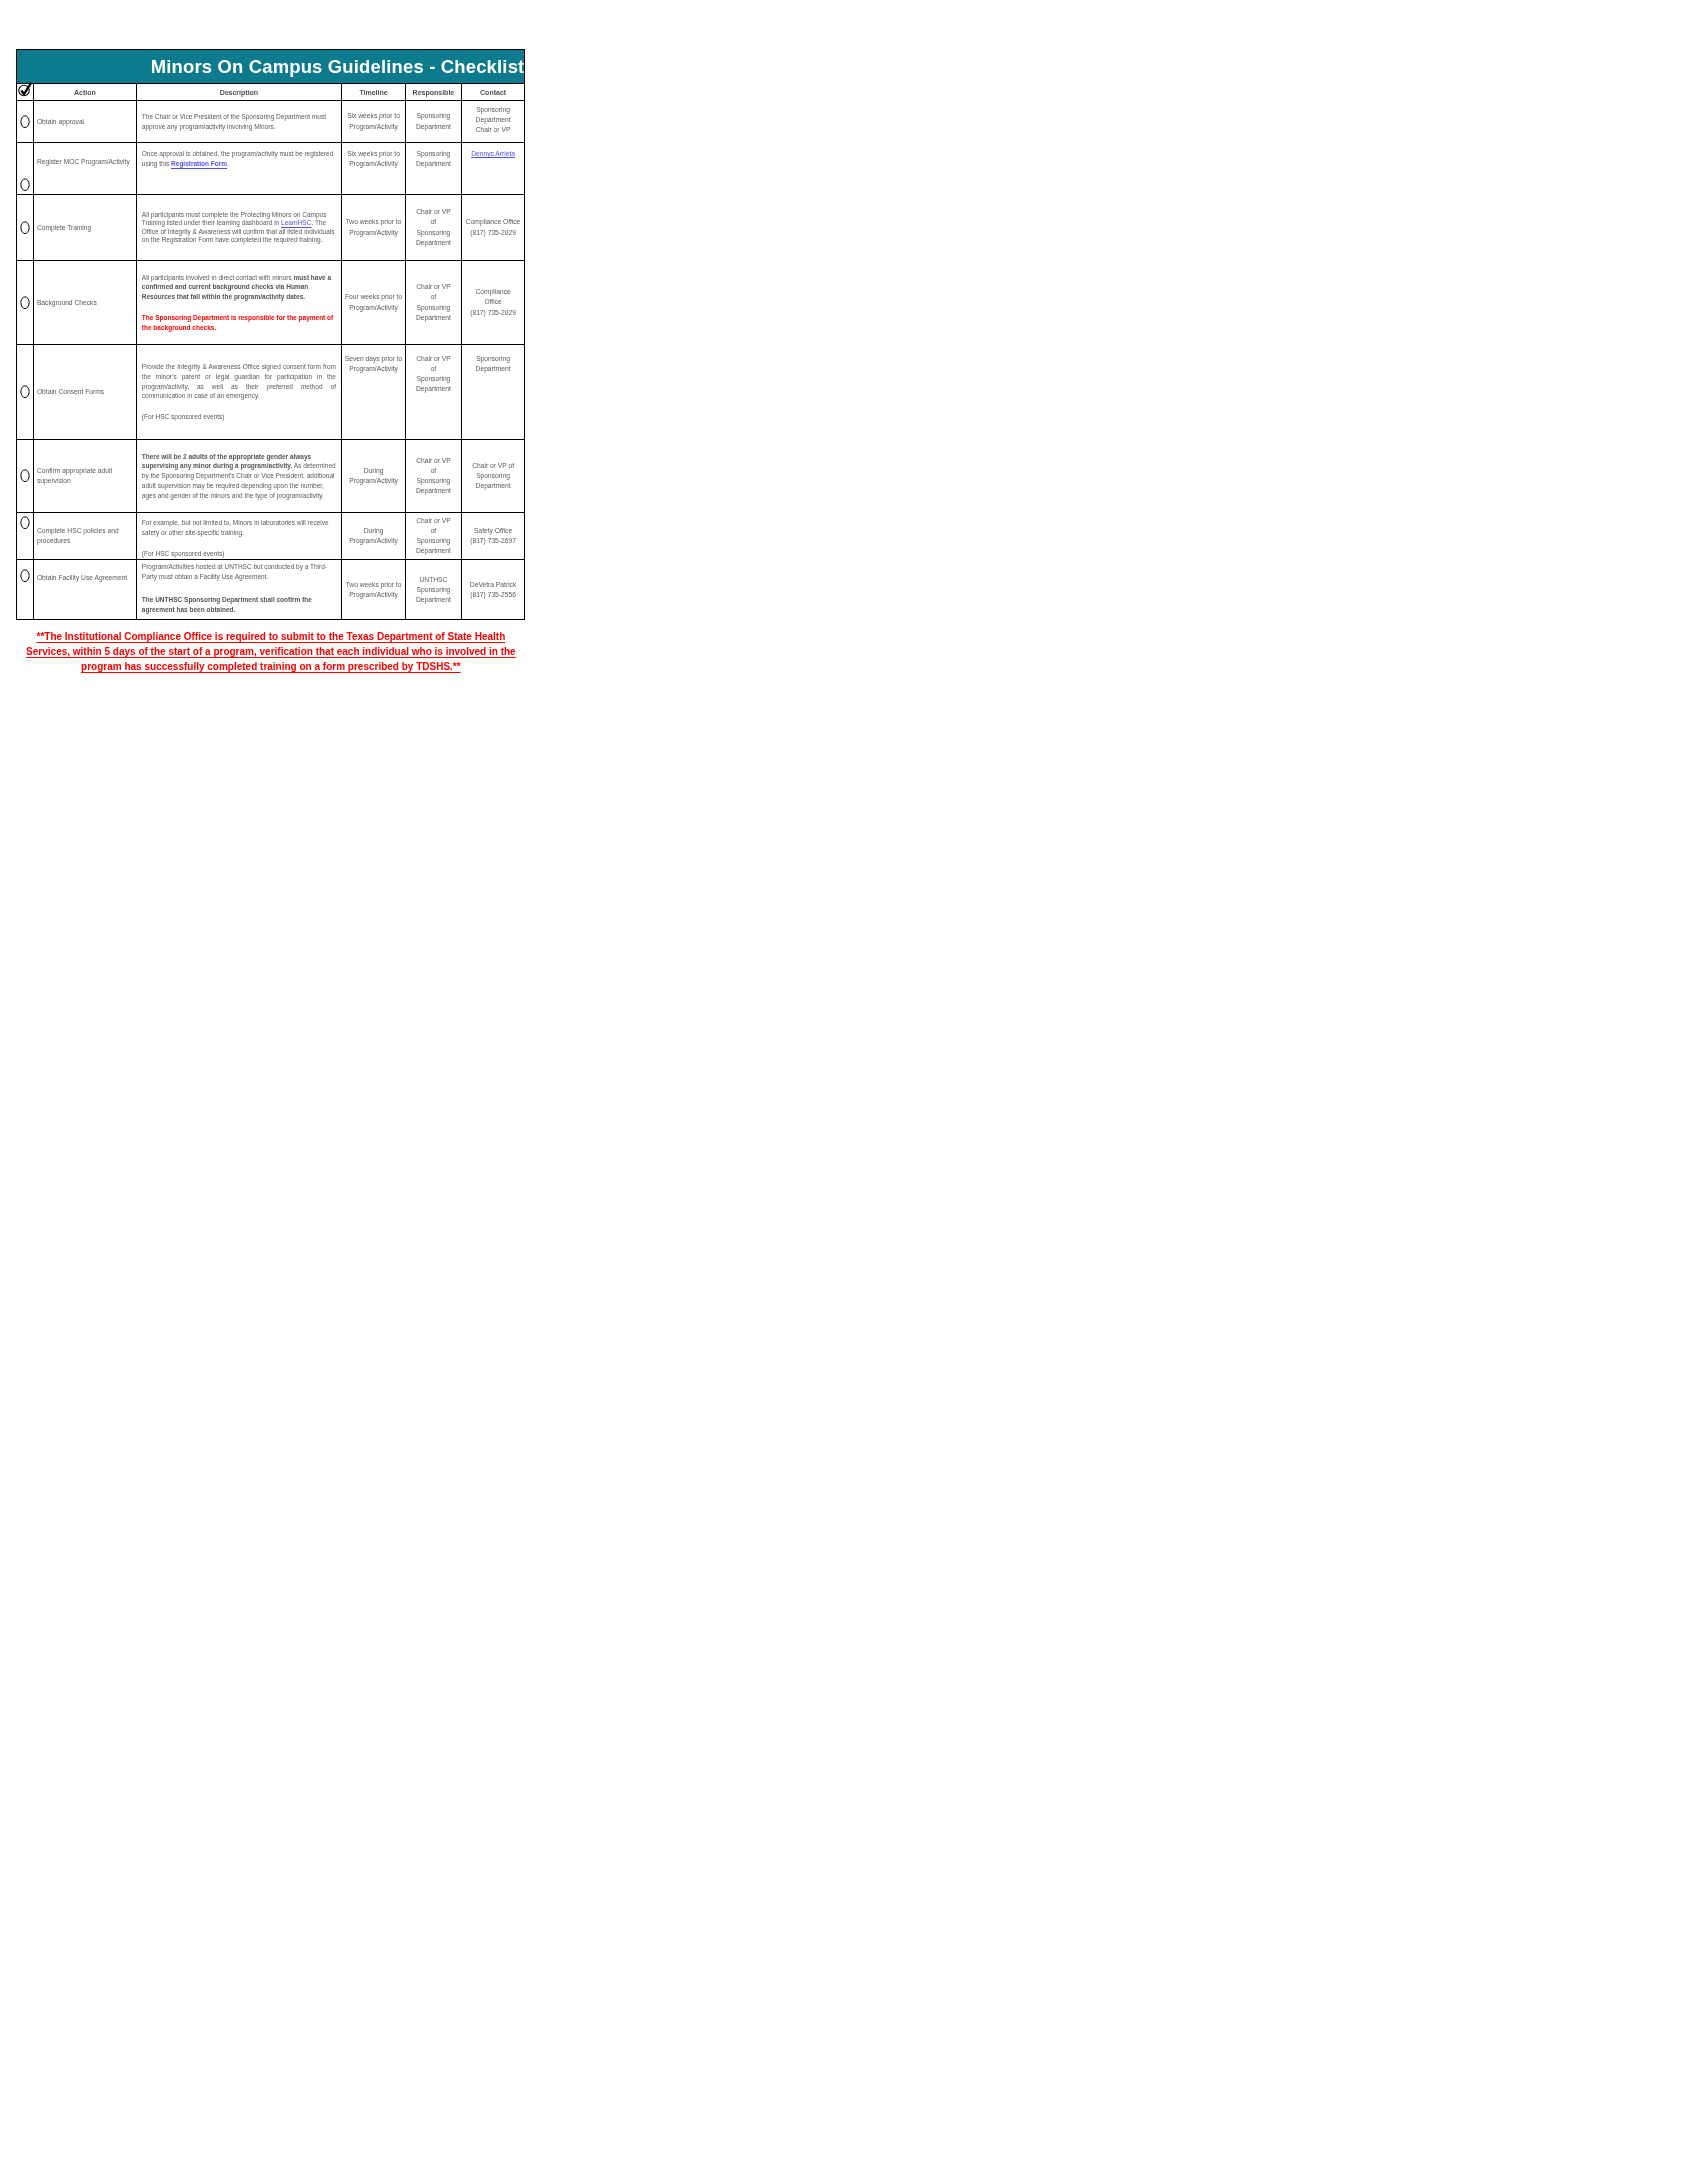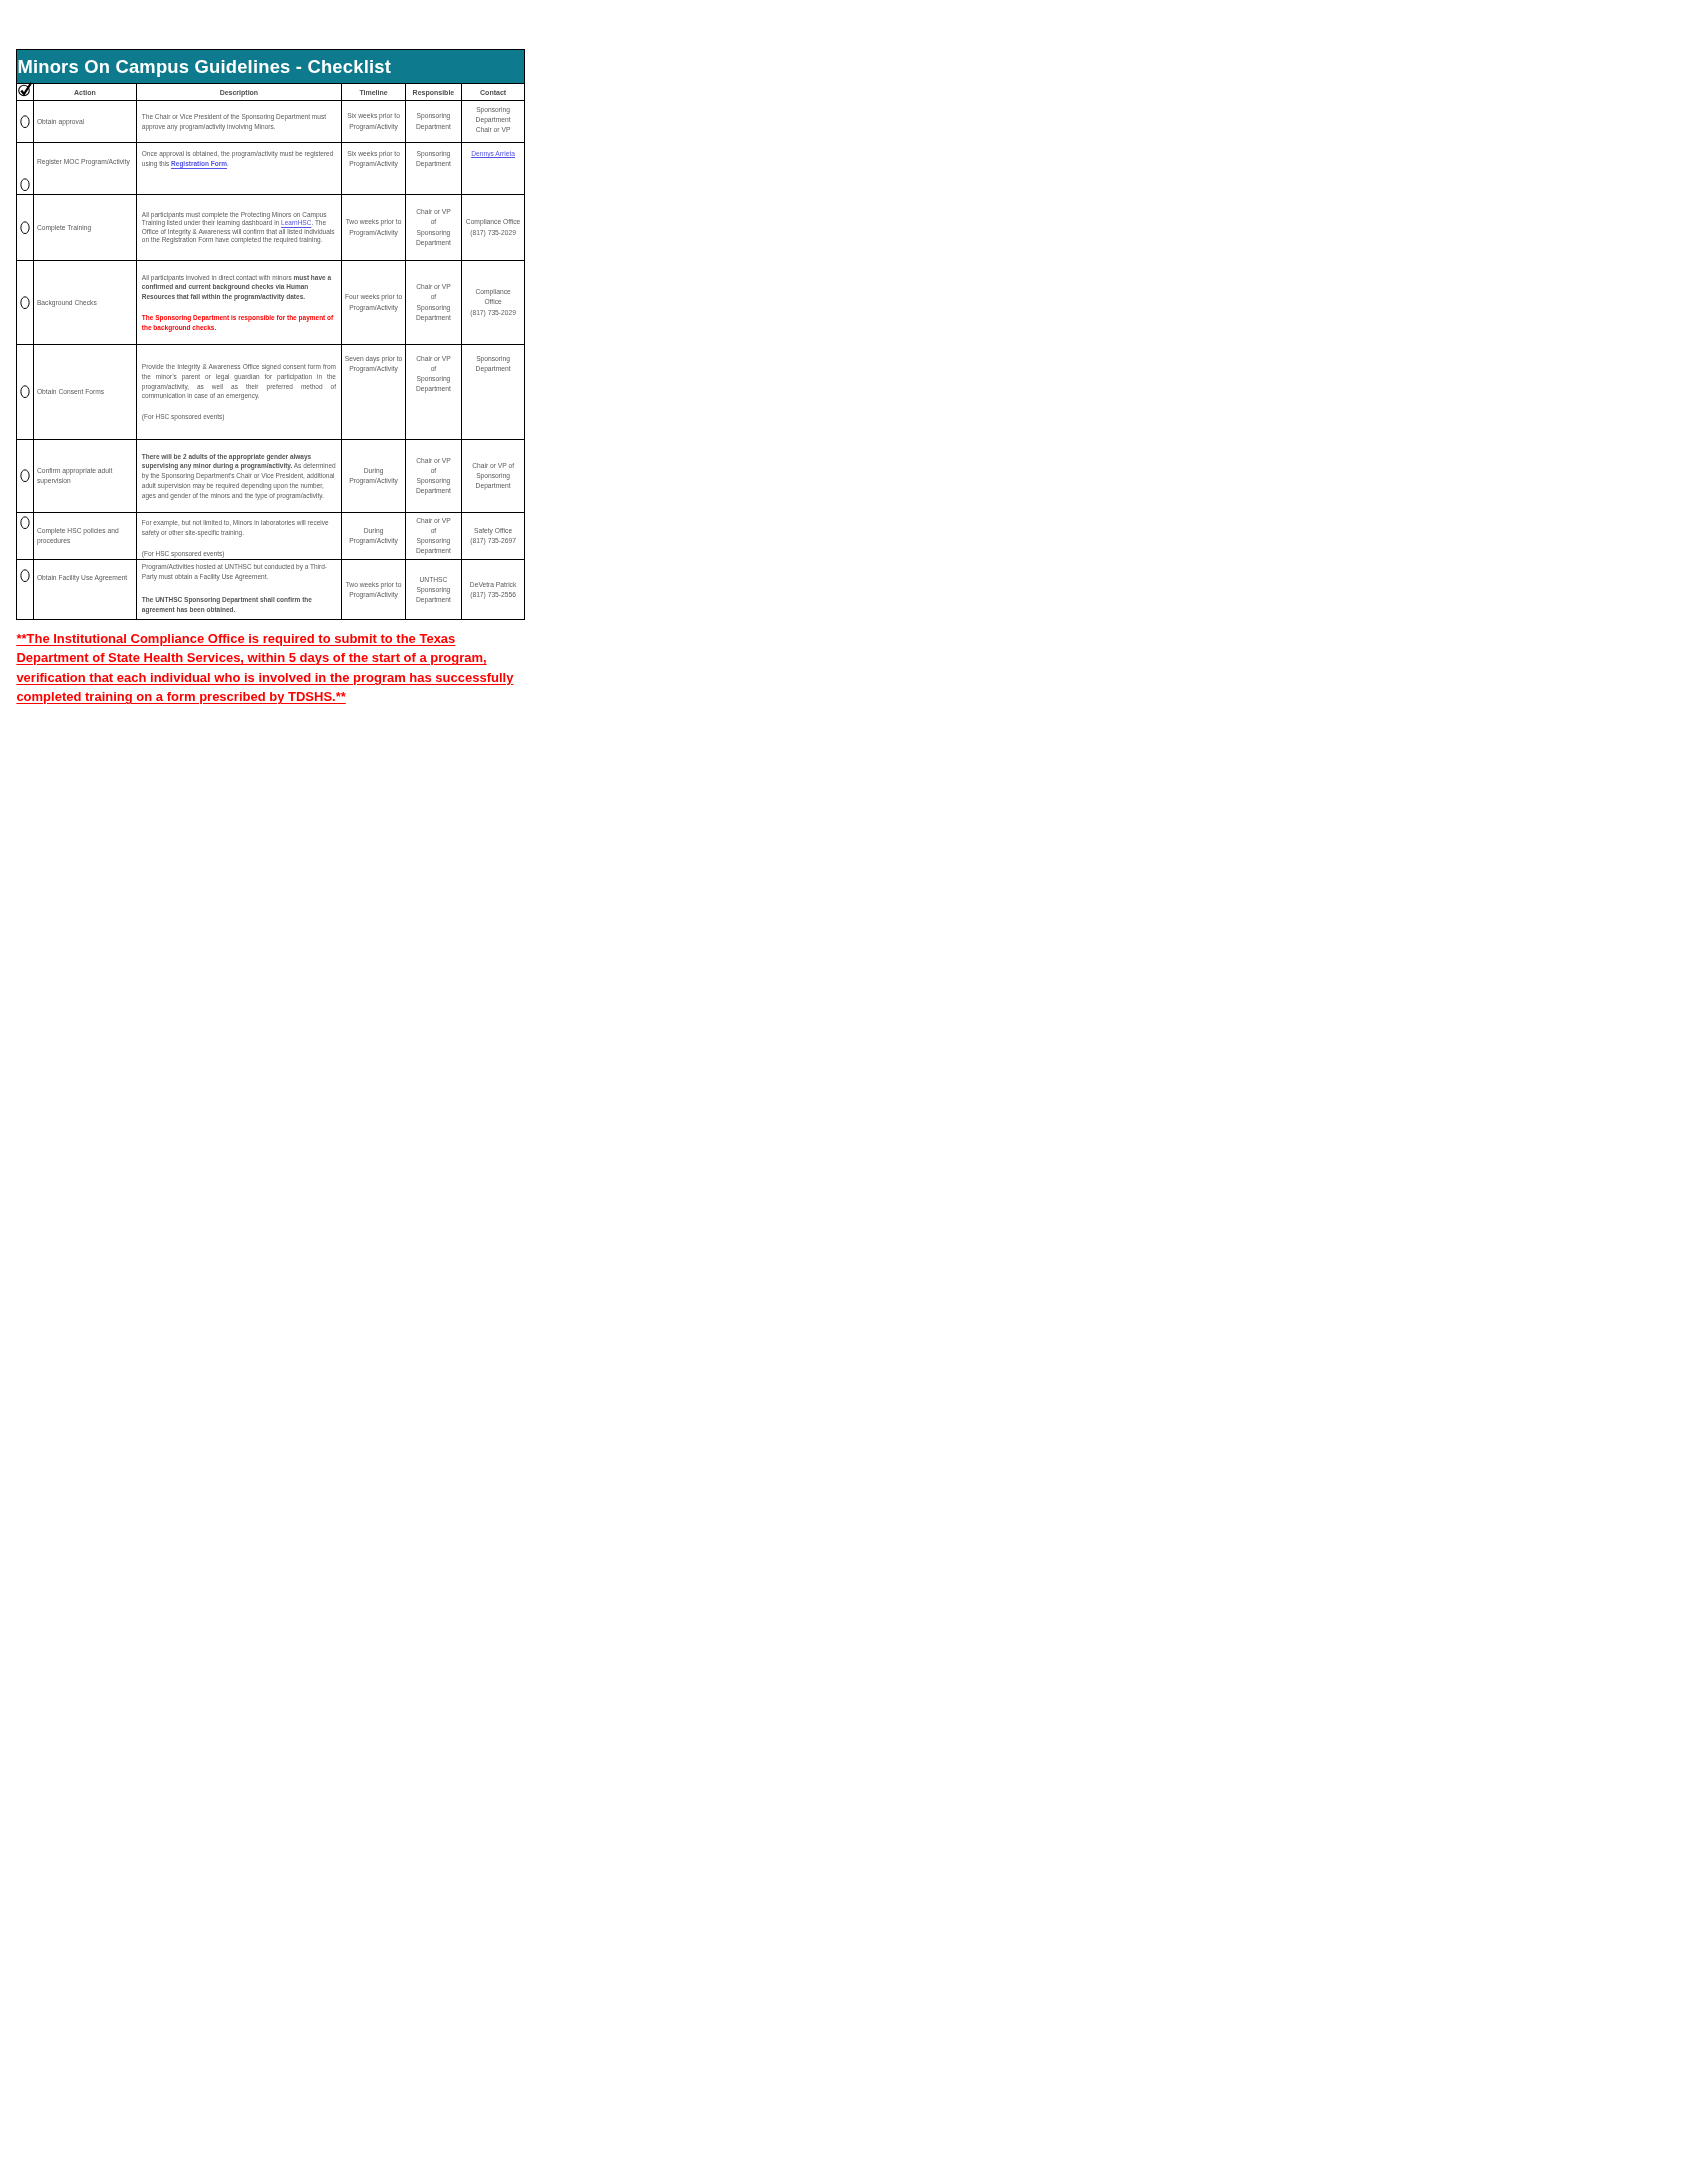--- a/index.html
+++ b/index.html
@@ -1,20 +1,20 @@
 <!DOCTYPE html>
 <html style="font-size:8px"><head>
 <meta charset="utf-8">
 <style>
   html,body{margin:0;padding:0;background:#ffffff;}
   body{font-family:"Liberation Sans","DejaVu Sans",sans-serif;}
   .page{width:562px;height:728px;background:#fff;position:relative;padding-top:49px;box-sizing:border-box;}
   table.checklist{border-collapse:collapse;table-layout:fixed;width:509px;margin-left:16.4px;border:1.5px solid #000;}
   table.checklist td,table.checklist th{border-left:0.7px solid #000;border-top:1.5px solid #000;vertical-align:middle;overflow:hidden;}
-  tr.title-row td{border:none;background:#0d7b8d;height:33px;text-align:left;padding:0;}
+  tr.title-row td{border:none;background:#0d7b8d;height:33px;text-align:right;padding:0;}
   .title-text{color:#ffffff;font-size:18.4px;font-weight:bold;letter-spacing:0.2px;}
   tr.header-row th{height:11px;background:#fff;color:#4f4f4f;font-size:7px;font-weight:bold;text-align:center;padding:0.5px 1px;}
   tr.header-row th.check-col{overflow:visible;}
   .hdr-check{position:relative;top:-2.5px;display:block;margin:0 auto;overflow:visible;}
   td.cb{text-align:center;padding:0;}
   td.action{color:#595959;font-size:6.7px;text-align:left;padding:1px 2px 1px 3px;line-height:1.45;}
   td.desc{padding:1px 5px;}
   td.desc p{margin:0;color:#595959;font-size:6.5px;line-height:1.5;text-align:left;}
   td.desc p + p{margin-top:11px;}
   td.desc p.justify{text-align:justify;}
@@ -34,21 +34,21 @@
   tr.row-2 td.action{vertical-align:top;padding-top:14px;}
   tr.row-2 td.desc,tr.row-2 td.timeline,tr.row-2 td.resp,tr.row-2 td.contact{vertical-align:top;padding-top:6px;}
   tr.row-3 td.desc p{line-height:1.28;}
   tr.row-5 td.timeline,tr.row-5 td.resp,tr.row-5 td.contact{vertical-align:top;padding-top:9px;}
   tr.row-7 td.cb{vertical-align:top;padding-top:2.5px;}
   tr.row-7 td.desc{vertical-align:top;padding-top:5px;}
   tr.row-8 td.cb{vertical-align:top;padding-top:9px;}
   tr.row-8 td.action{vertical-align:top;padding-top:13px;}
   tr.row-8 td.desc{vertical-align:top;padding-top:2px;}
   tr.row-8 td.desc p + p{margin-top:13px;}
-  .footnote{width:509px;margin:8.4px 0 0 16.4px;color:#ff0000;font-weight:bold;font-size:13px;line-height:1.5;text-decoration:underline;text-decoration-thickness:1.2px;text-underline-offset:2px;}
+  .footnote{width:509px;margin:8.4px 0 0 16.4px;color:#ff0000;font-weight:bold;font-size:10px;line-height:1.5;text-align:center;text-decoration:underline;text-decoration-thickness:1.2px;text-underline-offset:2px;}
   .checkbox svg{display:block;margin:0 auto;}
 </style>
 </head>
 <body>
 
 <div class="page">
 
   <table class="checklist">
     <colgroup>
       <col style="width:3.25%">

